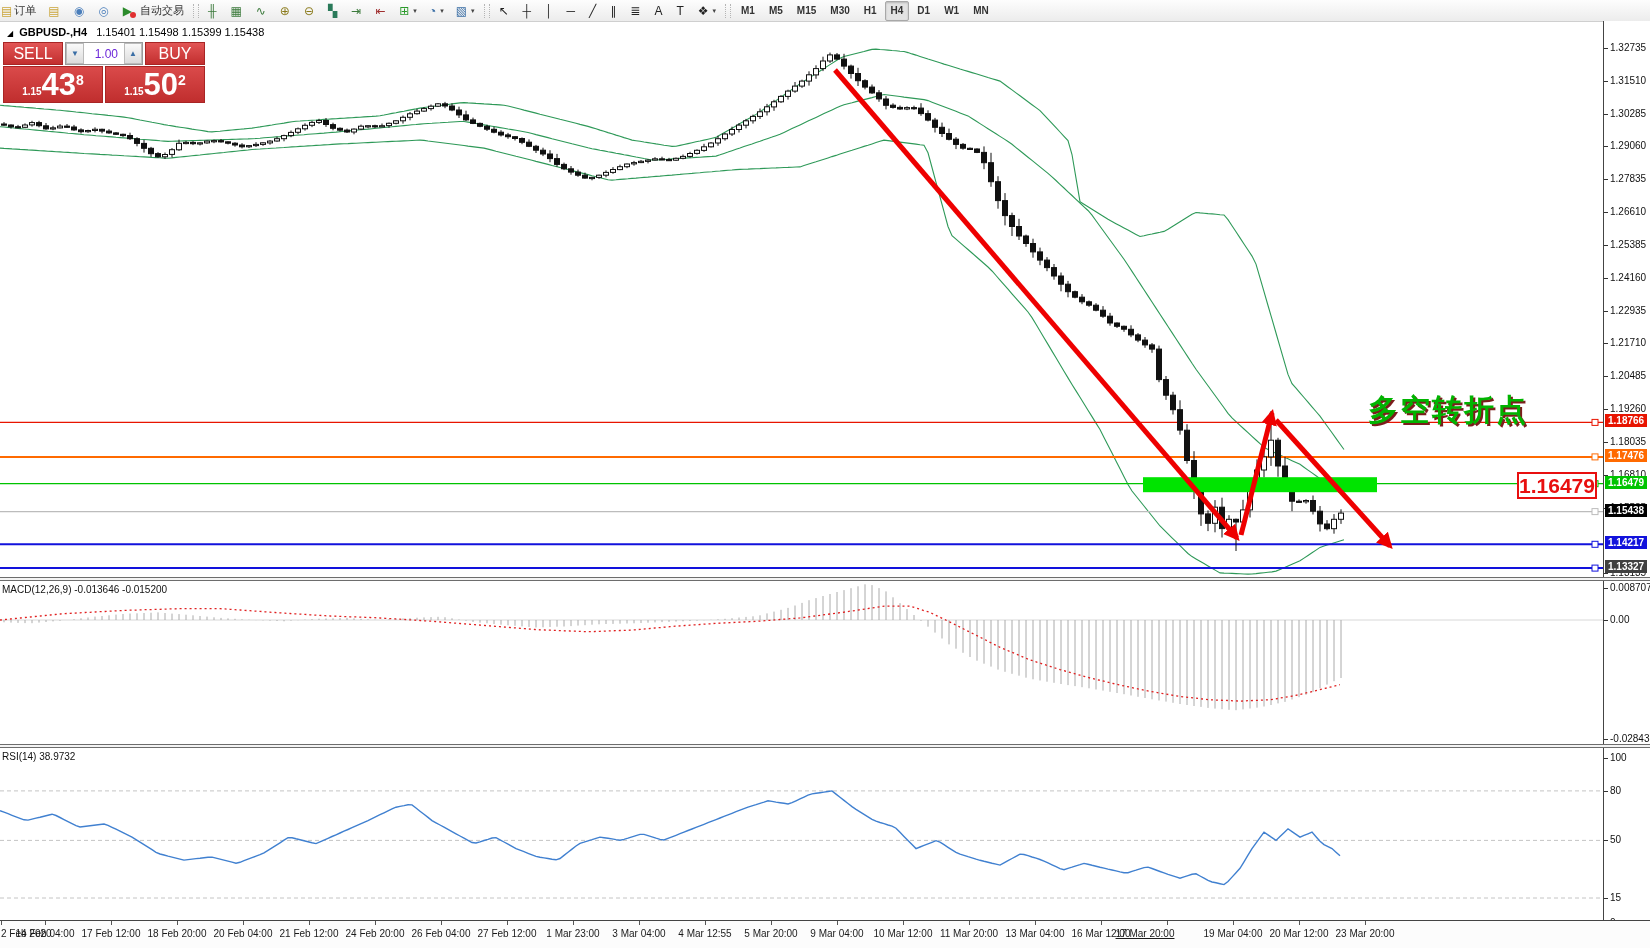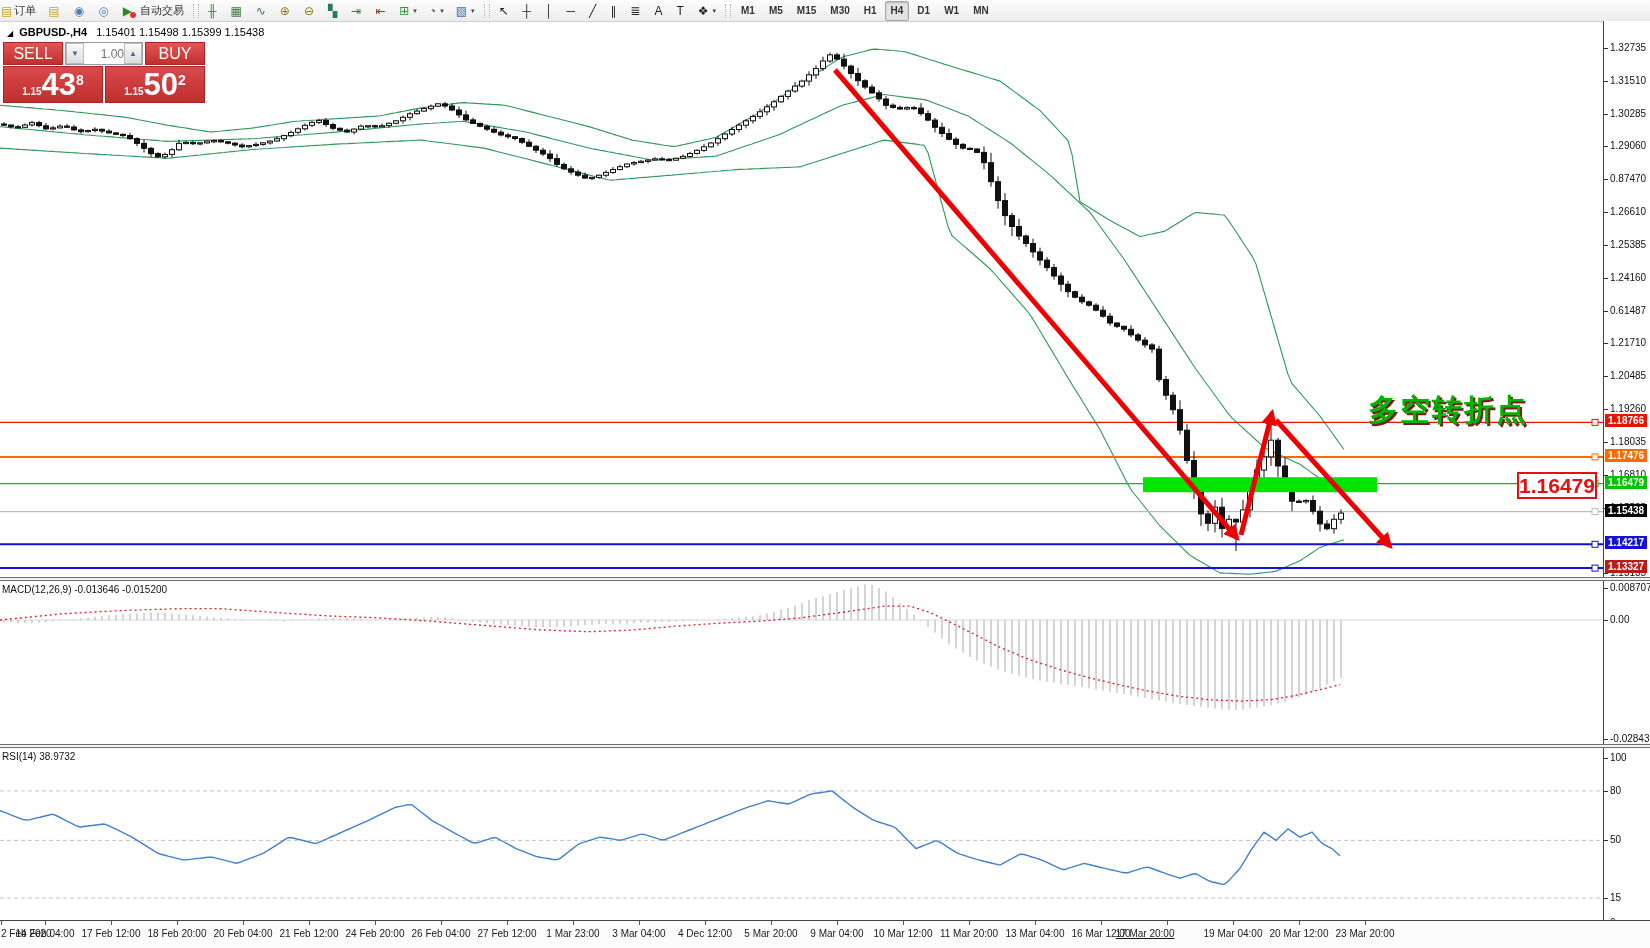--- a/index.html
+++ b/index.html
@@ -34,22 +34,22 @@
   svg{position:absolute;left:0;z-index:10;}
   .ind-label{position:absolute;left:2px;font-size:10px;color:#111;z-index:26;pointer-events:none;}
   
   #trade-panel{position:absolute;left:3px;top:42px;width:202px;z-index:40;font-family:"Liberation Sans",sans-serif;}
   #tp-row1{display:flex;height:23px;}
   .tp-btn{flex:0 0 58px;background:linear-gradient(#e25555,#c22f2f);color:#fff;font-size:16px;
      display:flex;align-items:center;justify-content:center;border:1px solid #a82525;}
   #tp-vol{flex:1;display:flex;margin:0 2px;border:1px solid #9a9a9a;background:#fff;}
   #tp-vol .spin{width:16px;background:linear-gradient(#fafafa,#dcdcdc);color:#3a6ea5;font-size:8px;
      display:flex;align-items:center;justify-content:center;border:1px solid #bbb;}
-  #tp-vol .val{flex:1;display:flex;align-items:center;justify-content:flex-end;
-     font-size:12px;color:#737373;}
+  #tp-vol .val{flex:1;display:flex;align-items:center;justify-content:flex-end;padding-right:6px;
+     font-size:12px;color:#6d28d9;}
   #tp-row2{display:flex;height:37px;margin-top:1px;}
   .tp-price{flex:1;background:linear-gradient(#da4a4a,#c02e2e);color:#fff;display:flex;
      align-items:flex-end;justify-content:center;padding-bottom:2px;border:1px solid #a82525;}
   .tp-price:first-child{margin-right:2px;}
   .tp-pre{font-size:10px;font-weight:bold;margin-bottom:3px;}
   .tp-big{font-size:31px;font-weight:bold;line-height:30px;}
   .tp-sup{font-size:14px;font-weight:bold;margin-bottom:12px;}
   
   #turning-point{position:absolute;left:1368px;top:390px;z-index:35;font-size:30px;font-weight:bold;
      color:#00b400;text-shadow:2px 2px 0 #7c1d1d;letter-spacing:2px;pointer-events:none;
@@ -786,29 +786,29 @@
 <div id="axis-col">
     <div class="tick-dash" style="top: 27px;"></div>
     <div class="tick-label" style="top: 21px;">1.32735</div>
     <div class="tick-dash" style="top: 59.83px;"></div>
     <div class="tick-label" style="top: 53.83px;">1.31510</div>
     <div class="tick-dash" style="top: 92.66px;"></div>
     <div class="tick-label" style="top: 86.66px;">1.30285</div>
     <div class="tick-dash" style="top: 125.49px;"></div>
     <div class="tick-label" style="top: 119.49px;">1.29060</div>
     <div class="tick-dash" style="top: 158.32px;"></div>
-    <div class="tick-label" style="top: 152.32px;">0.87470</div>
+    <div class="tick-label" style="top: 152.32px;">1.27835</div>
     <div class="tick-dash" style="top: 191.15px;"></div>
     <div class="tick-label" style="top: 185.15px;">1.26610</div>
     <div class="tick-dash" style="top: 223.98px;"></div>
     <div class="tick-label" style="top: 217.98px;">1.25385</div>
     <div class="tick-dash" style="top: 256.81px;"></div>
     <div class="tick-label" style="top: 250.81px;">1.24160</div>
     <div class="tick-dash" style="top: 289.64px;"></div>
-    <div class="tick-label" style="top: 283.64px;">0.61487</div>
+    <div class="tick-label" style="top: 283.64px;">1.22935</div>
     <div class="tick-dash" style="top: 322.47px;"></div>
     <div class="tick-label" style="top: 316.47px;">1.21710</div>
     <div class="tick-dash" style="top: 355.3px;"></div>
     <div class="tick-label" style="top: 349.3px;">1.20485</div>
     <div class="tick-dash" style="top: 388.13px;"></div>
     <div class="tick-label" style="top: 382.13px;">1.19260</div>
     <div class="tick-dash" style="top: 420.96px;"></div>
     <div class="tick-label" style="top: 414.96px;">1.18035</div>
     <div class="tick-dash" style="top: 453.79px;"></div>
     <div class="tick-label" style="top: 447.79px;">1.16810</div>
@@ -830,21 +830,21 @@
     <div class="tick-label" style="top: 813.35px;">50</div>
     <div class="tick-dash" style="top: 876.995px;"></div>
     <div class="tick-label" style="top: 870.995px;">15</div>
     <div class="tick-dash" style="top: 901.7px;"></div>
     <div class="tick-label" style="top: 895.7px;">0</div>
     <div class="badge" style="top: 393.369px; background: rgb(232, 20, 0);">1.18766</div>
     <div class="badge" style="top: 427.941px; background: rgb(255, 106, 0);">1.17476</div>
     <div class="badge" style="top: 454.661px; background: rgb(0, 196, 0);">1.16479</div>
     <div class="badge" style="top: 482.56px; background: rgb(0, 0, 0);">1.15438</div>
     <div class="badge" style="top: 515.282px; background: rgb(18, 18, 220);">1.14217</div>
-    <div class="badge" style="top: 539.134px; background: #b91c1c;">1.13327</div>
+    <div class="badge" style="top: 539.134px; background: #404040;">1.13327</div>
   </div>
 <div id="time-axis">
     <div class="time-tick" style="left: 1px;"></div>
     <div class="time-label" style="left: 1px; transform: none;">2 Feb 2020</div>
     <div class="time-tick" style="left: 45px;"></div>
     <div class="time-label" style="left: 45px;">14 Feb 04:00</div>
     <div class="time-tick" style="left: 111px;"></div>
     <div class="time-label" style="left: 111px;">17 Feb 12:00</div>
     <div class="time-tick" style="left: 177px;"></div>
     <div class="time-label" style="left: 177px;">18 Feb 20:00</div>
@@ -856,21 +856,21 @@
     <div class="time-label" style="left: 375px;">24 Feb 20:00</div>
     <div class="time-tick" style="left: 441px;"></div>
     <div class="time-label" style="left: 441px;">26 Feb 04:00</div>
     <div class="time-tick" style="left: 507px;"></div>
     <div class="time-label" style="left: 507px;">27 Feb 12:00</div>
     <div class="time-tick" style="left: 573px;"></div>
     <div class="time-label" style="left: 573px;">1 Mar 23:00</div>
     <div class="time-tick" style="left: 639px;"></div>
     <div class="time-label" style="left: 639px;">3 Mar 04:00</div>
     <div class="time-tick" style="left: 705px;"></div>
-    <div class="time-label" style="left: 705px;">4 Dec 12:00</div>
+    <div class="time-label" style="left: 705px;">4 Mar 12:55</div>
     <div class="time-tick" style="left: 771px;"></div>
     <div class="time-label" style="left: 771px;">5 Mar 20:00</div>
     <div class="time-tick" style="left: 837px;"></div>
     <div class="time-label" style="left: 837px;">9 Mar 04:00</div>
     <div class="time-tick" style="left: 903px;"></div>
     <div class="time-label" style="left: 903px;">10 Mar 12:00</div>
     <div class="time-tick" style="left: 969px;"></div>
     <div class="time-label" style="left: 969px;">11 Mar 20:00</div>
     <div class="time-tick" style="left: 1035px;"></div>
     <div class="time-label" style="left: 1035px;">13 Mar 04:00</div>

